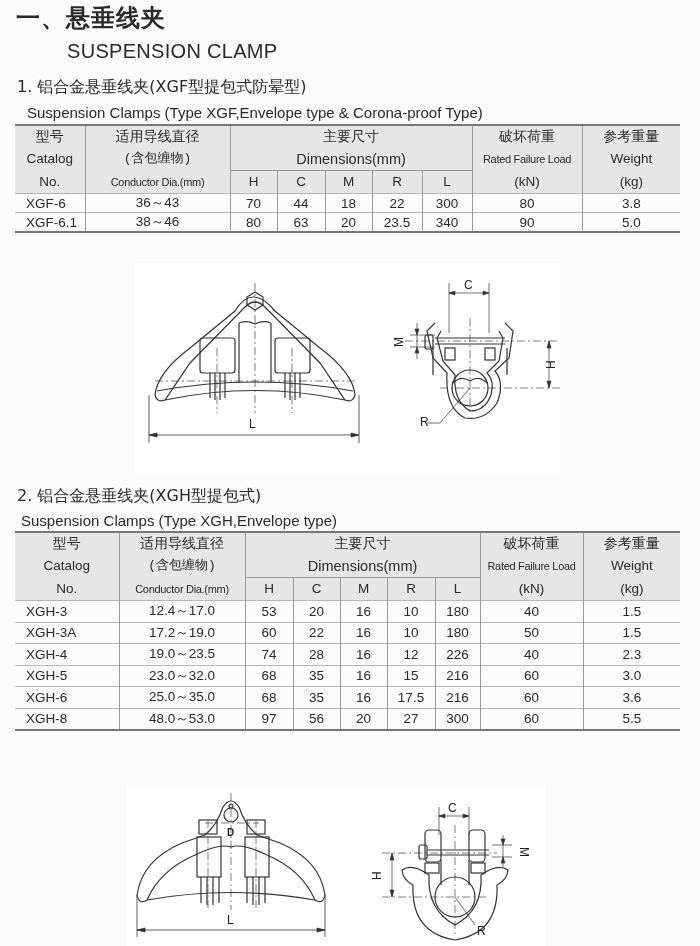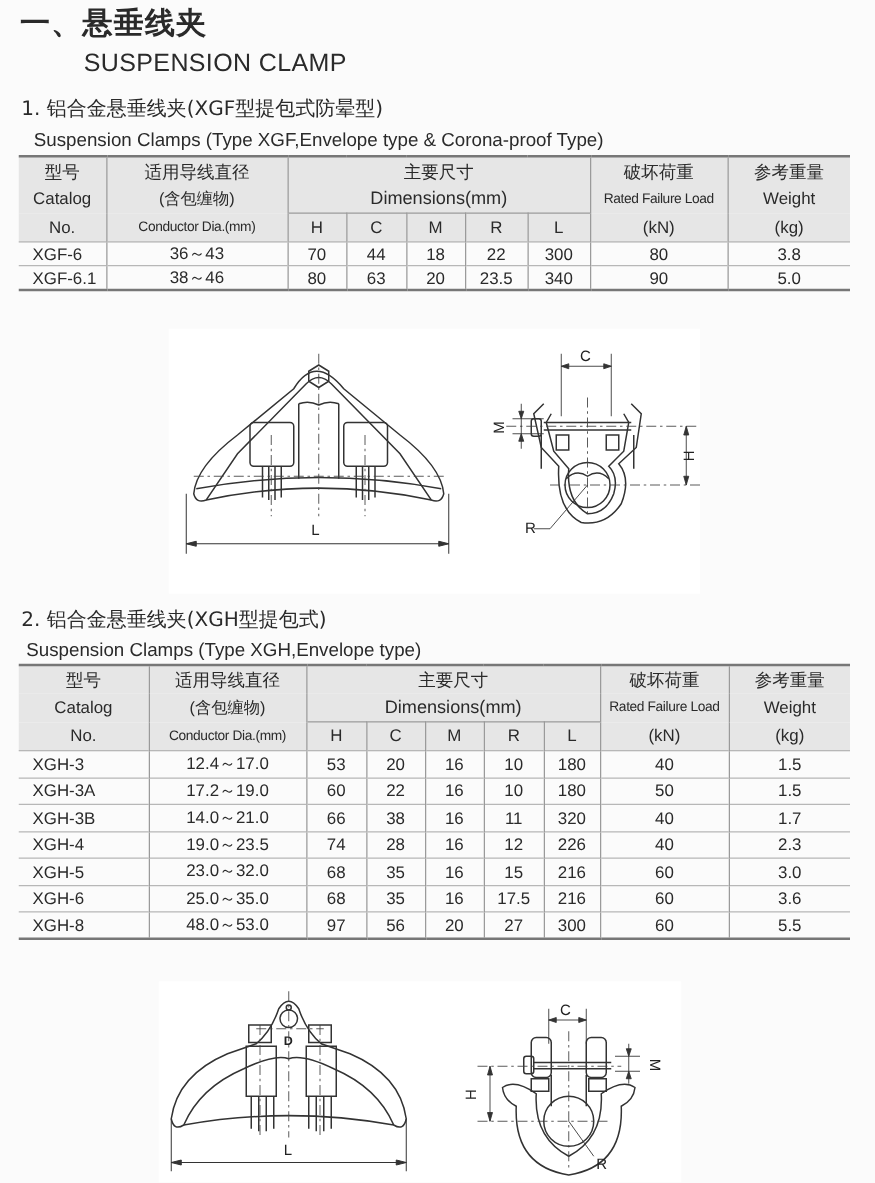--- a/index.html
+++ b/index.html
@@ -10,21 +10,21 @@
   .title-en { position: absolute; left: 67px; top: 40px; font-size: 20px; letter-spacing: 0.3px; }
   .sec-cn { position: absolute; left: 17px; font-size: 16px; font-family: "DejaVu Sans", sans-serif; }
   .sec-en { position: absolute; font-size: 15px; }
 
   table.spec { position: absolute; left: 15px; width: 665px; border-collapse: collapse; font-size: 13.5px; table-layout: fixed; }
   table.spec th { background: #e6e6e6; font-weight: normal; border-right: 1px solid #9a9a9a; text-align: center; padding: 0; height: 22.7px; line-height: 22px; white-space: nowrap; }
   table.spec th:last-child { border-right: none; }
   table.spec thead tr:first-child th { border-top: 2px solid #777; }
   table.spec th.sub { border-top: 1px solid #9a9a9a; }
   table.spec th.small { font-size: 11px; letter-spacing: -0.3px; }
-  table.spec th.cnh { font-family: Liberation Sans, sans-serif; font-size: 14px; }
+  table.spec th.cnh { font-family: Liberation Mono, monospace; font-size: 14px; }
   table.spec td { text-align: center; border-right: 1px solid #9a9a9a; border-top: 1px solid #b7b7b7; padding: 0; white-space: nowrap; }
   table.spec td:last-child { border-right: none; }
   table.spec td.cat { text-align: left; padding-left: 11px; }
   table.spec tbody tr:last-child td { border-bottom: 2px solid #777; }
   #t1 td { height: 17px; }
   #t2 td { height: 21.5px; }
 
   .diagram { position: absolute; background: #ffffff; }
   .diagram svg { position: absolute; left: 0; top: 0; }
   .dim-label { font-family: "Liberation Sans", sans-serif; font-size: 12px; fill: #222; }
@@ -243,31 +243,20 @@
       <td>17.2～19.0</td>
       <td>60</td>
       <td>22</td>
       <td>16</td>
       <td>10</td>
       <td>180</td>
       <td>50</td>
       <td>1.5</td>
     </tr>
     <tr>
-      <td class="cat">XGH-3B</td>
-      <td>14.0～21.0</td>
-      <td>66</td>
-      <td>38</td>
-      <td>16</td>
-      <td>11</td>
-      <td>320</td>
-      <td>40</td>
-      <td>1.7</td>
-    </tr>
-    <tr>
       <td class="cat">XGH-4</td>
       <td>19.0～23.5</td>
       <td>74</td>
       <td>28</td>
       <td>16</td>
       <td>12</td>
       <td>226</td>
       <td>40</td>
       <td>2.3</td>
     </tr>

